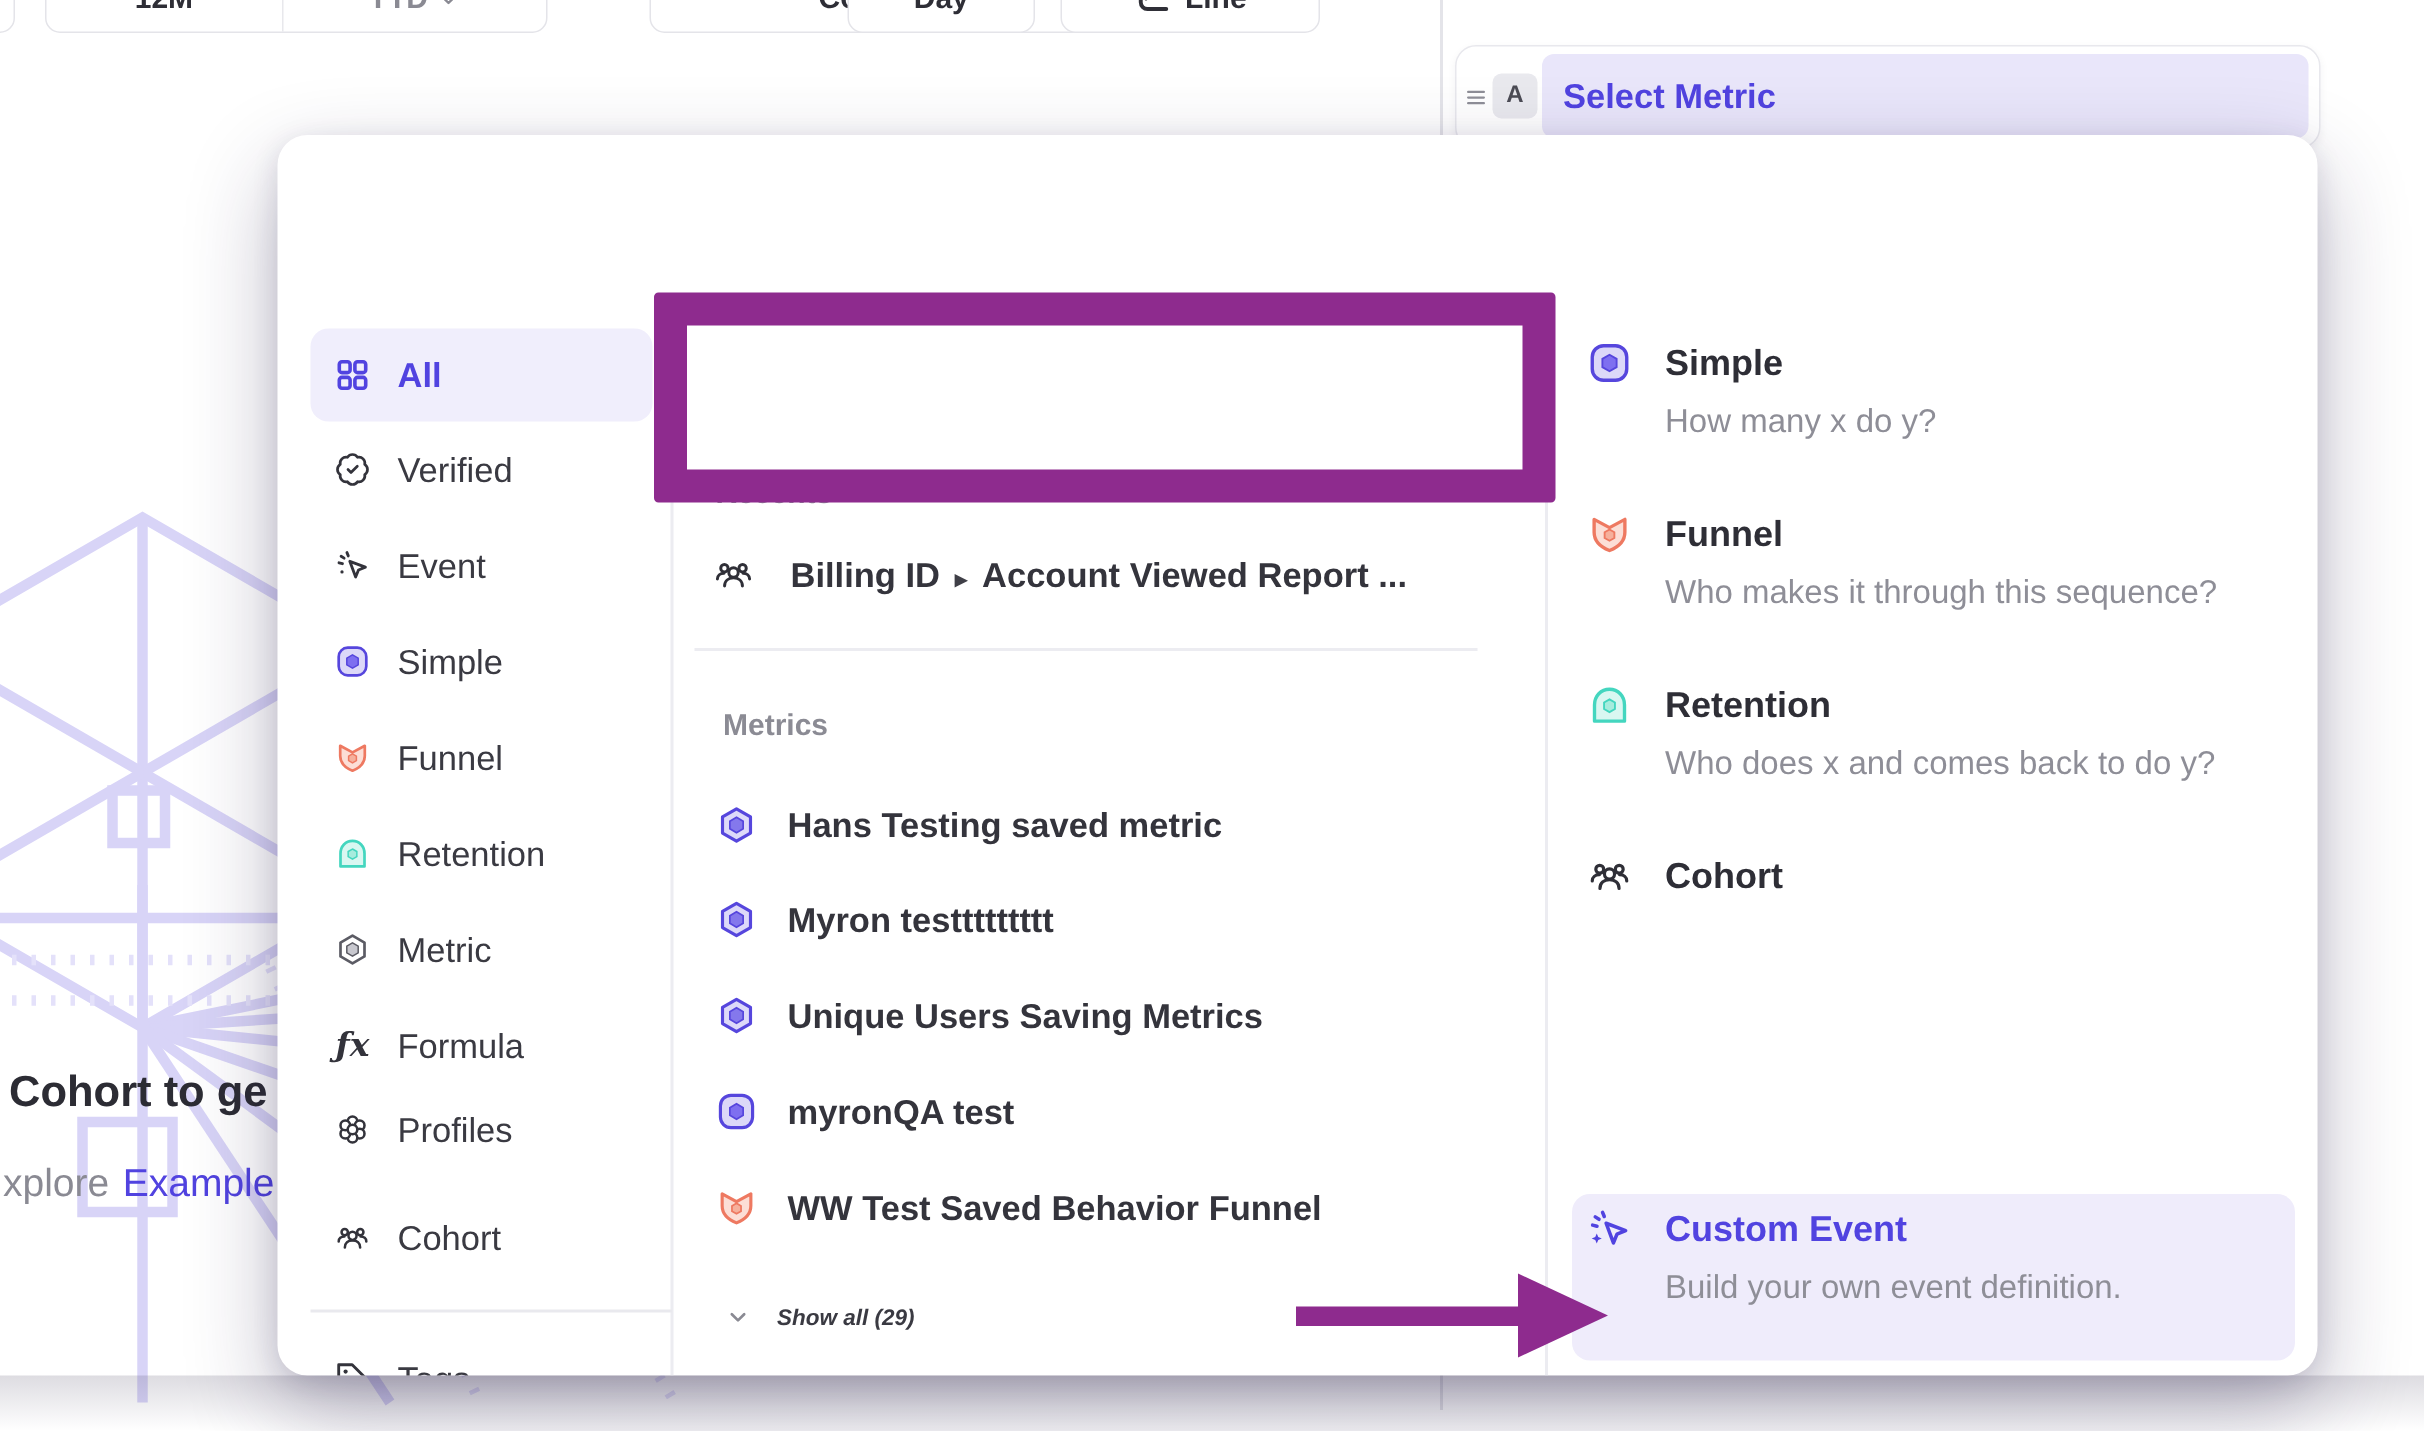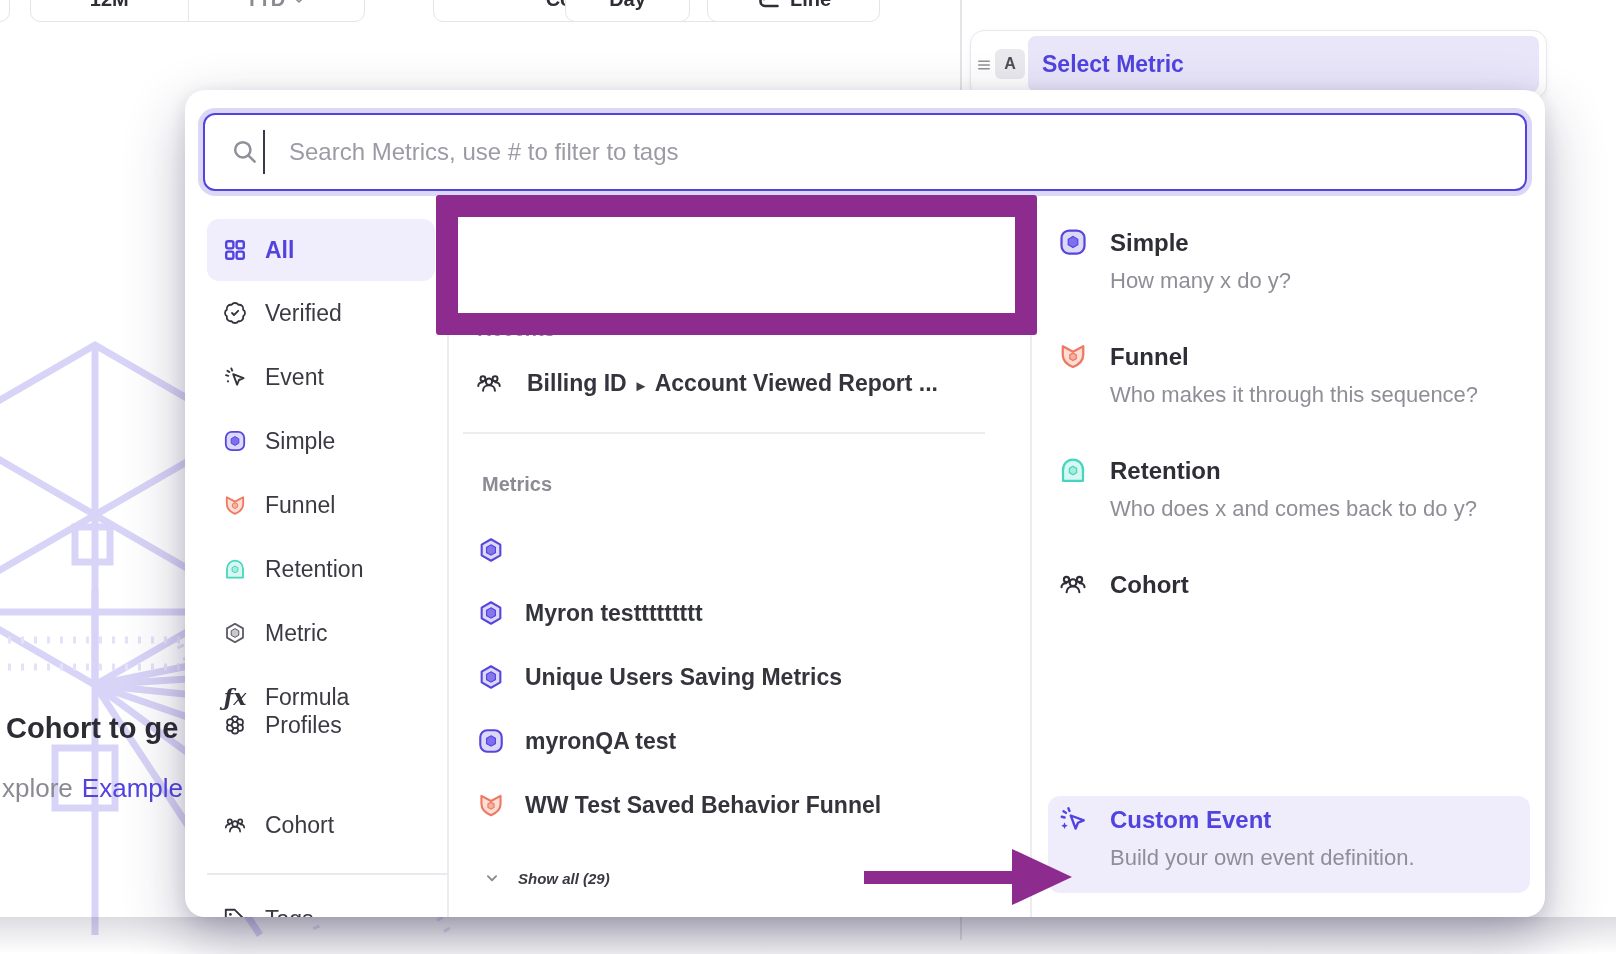--- a/index.html
+++ b/index.html
@@ -83,21 +83,21 @@
   .showall{position:absolute;left:278px;top:766px;width:400px;height:44px;display:flex;align-items:center;cursor:pointer;}
   .showall .sc{margin-left:20px;color:#8a8a93;}
   .showall .sl{margin-left:17px;font-size:15px;font-weight:700;color:#3a3a42;font-style:italic;}
 
   
   .type-row{position:absolute;left:863px;width:482px;height:86px;cursor:pointer;}
   .type-row .ti{position:absolute;left:10px;top:8px;}
   .type-row .tt{position:absolute;left:62px;top:9px;font-size:24px;font-weight:700;color:#2e2e36;
      line-height:30px;white-space:nowrap;}
   .type-row .td{position:absolute;left:62px;top:49px;font-size:22px;color:#8e8e97;line-height:26px;white-space:nowrap;}
-  .type-row.hl{background:#efecfb;border-radius:12px;height:97px;}
+  .type-row.hl{background:#efecfb;border-radius:12px;height:111px;}
   .type-row.hl .tt{color:#5143e0;}
 
   
   .anno-rect{left:436px;top:195px;width:601px;height:140px;border:22px solid #8e2b8e;
      box-sizing:border-box;border-radius:3px;z-index:60;}
   .anno-arrow{left:855px;top:845px;z-index:60;}
 </style>
 </head>
 <body>
 
@@ -274,27 +274,20 @@
         <use href="#i-grip"></use>
       </svg>
     <div class="metric-badge">A</div>
     <div class="metric-pill">Select Metric</div>
   </div>
 
   <div class="abs bottom-shade"></div>
 
   <div class="abs modal">
 
-    <div class="search-wrap">
-      <svg class="ic ic27 search-ic">
-          <use href="#i-search"></use>
-        </svg>
-      <input class="search-input" type="text" value="" placeholder="Search Metrics, use # to filter to tags" style="">
-      <div class="caret"></div>
-    </div>
 
     <div class="vdiv1"></div>
     <div class="vdiv2"></div>
 
     <div class="cat active" style="top:129px">
       <svg class="ic ic24 ci" style="color:#5143e0">
           <use href="#i-grid"></use>
         </svg>
       <span class="cl">All</span>
     </div>
@@ -331,21 +324,21 @@
     <div class="cat" style="top:512px">
       <svg class="ic ic24 ci">
           <use href="#i-hex-gray"></use>
         </svg>
       <span class="cl">Metric</span>
     </div>
     <div class="cat" style="top:576px">
       <span class="fx-ic ci">ƒx</span>
       <span class="cl">Formula</span>
     </div>
-    <div class="cat" style="top:604px">
+    <div class="cat" style="top:632px">
       <svg class="ic ic24 ci" style="color:#33333b">
           <use href="#i-profiles"></use>
         </svg>
       <span class="cl">Profiles</span>
     </div>
     <div class="cat" style="top:704px">
       <svg class="ic ic24 ci" style="color:#33333b">
           <use href="#i-cohort"></use>
         </svg>
       <span class="cl">Cohort</span>
@@ -371,20 +364,21 @@
     </div>
 
     <div class="hdiv"></div>
 
     <div class="sect-h" style="left:297px;top:383px">Metrics</div>
 
     <div class="mrow" style="top:429px">
       <svg class="ic ic28 mi">
           <use href="#i-hex-purple"></use>
         </svg>
+      <span class="ml">Hans Testing saved metric</span>
     </div>
     <div class="mrow" style="top:492px">
       <svg class="ic ic28 mi">
           <use href="#i-hex-purple"></use>
         </svg>
       <span class="ml">Myron testtttttttt</span>
     </div>
     <div class="mrow" style="top:556px">
       <svg class="ic ic28 mi">
           <use href="#i-hex-purple"></use>

